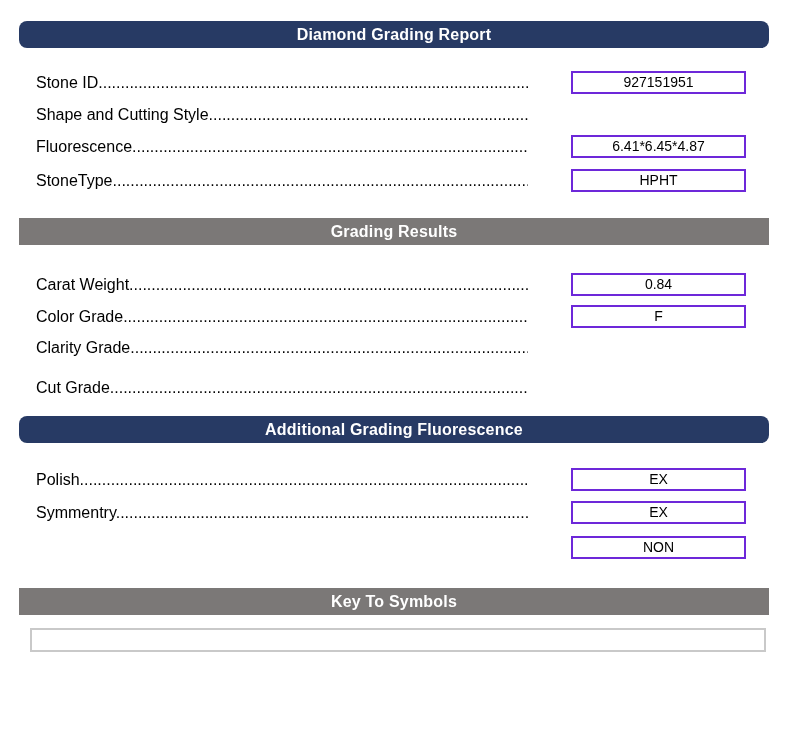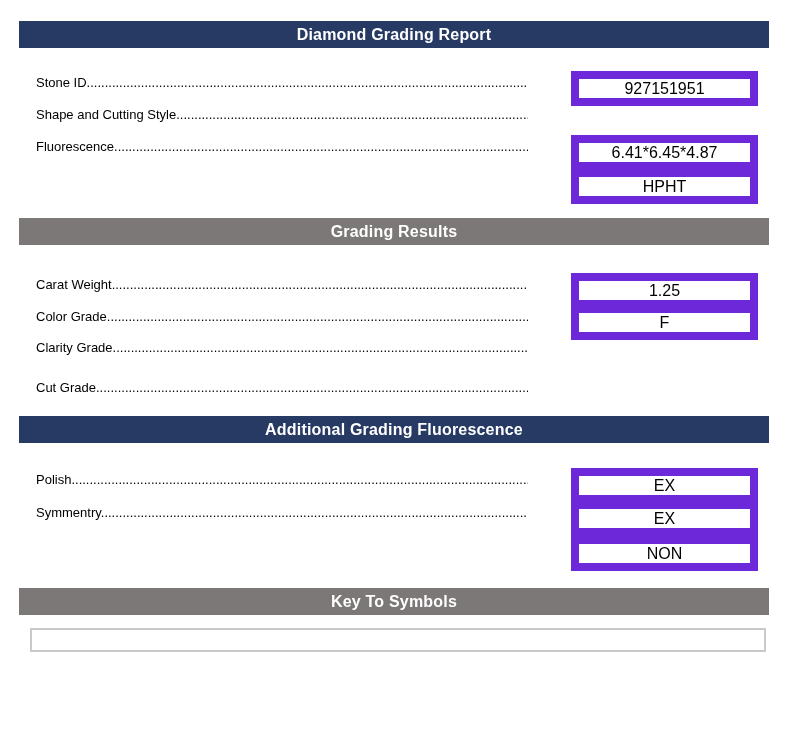--- a/index.html
+++ b/index.html
@@ -17,45 +17,45 @@
     left: 19px;
     width: 750px;
     height: 27px;
     line-height: 27px;
     text-align: center;
     color: #ffffff;
     font-size: 16px;
     font-weight: bold;
     letter-spacing: 0.2px;
   }
-  .bar-navy { background: #273A64; }
+  .bar-navy { background: #273A64; border-radius: 8px; }
   .bar-gray { background: #7B7877; }
   .field-label {
     position: absolute;
     left: 36px;
     width: 492px;
     height: 19px;
     line-height: 19px;
-    font-size: 13px;
+    font-size: 16px;
     white-space: nowrap;
     overflow: hidden;
   }
   .field-label::after {
     content: "....................................................................................................................................................................................";
   }
   .value-box {
     position: absolute;
     left: 571px;
     width: 171px;
     height: 19px;
     line-height: 19px;
-    border: 8px solid #6d28d9;
+    border: 2px solid #6d28d9;
     background: #ffffff;
     text-align: center;
-    font-size: 16px;
+    font-size: 14px;
     white-space: nowrap;
     overflow: hidden;
   }
   .note-box {
     position: absolute;
     left: 30px;
     top: 628px;
     width: 724px;
     height: 20px;
     border: 2px solid #C9C9C9;
@@ -75,26 +75,27 @@
   <div class="section-bar bar-navy" style="top:21px">Diamond Grading Report</div>
 
   <div class="field-label" style="top:73px">Stone ID</div>
   <div class="value-box" style="top:71px">927151951</div>
 
   <div class="field-label" style="top:105px">Shape and Cutting Style</div>
 
   <div class="field-label" style="top:137px">Fluorescence</div>
   <div class="value-box" style="top:135px">6.41*6.45*4.87</div>
 
+  <div class="field-label" style="top:171px">StoneType</div>
   <div class="value-box" style="top:169px">HPHT</div>
 
   <div class="section-bar bar-gray" style="top:218px">Grading Results</div>
 
   <div class="field-label" style="top:275px">Carat Weight</div>
-  <div class="value-box" style="top:273px">1.25</div>
+  <div class="value-box" style="top:273px">0.84</div>
 
   <div class="field-label" style="top:307px">Color Grade</div>
   <div class="value-box" style="top:305px">F</div>
 
   <div class="field-label" style="top:338px">Clarity Grade</div>
 
   <div class="field-label" style="top:378px">Cut Grade</div>
 
   <div class="section-bar bar-navy" style="top:416px">Additional Grading Fluorescence</div>
 

